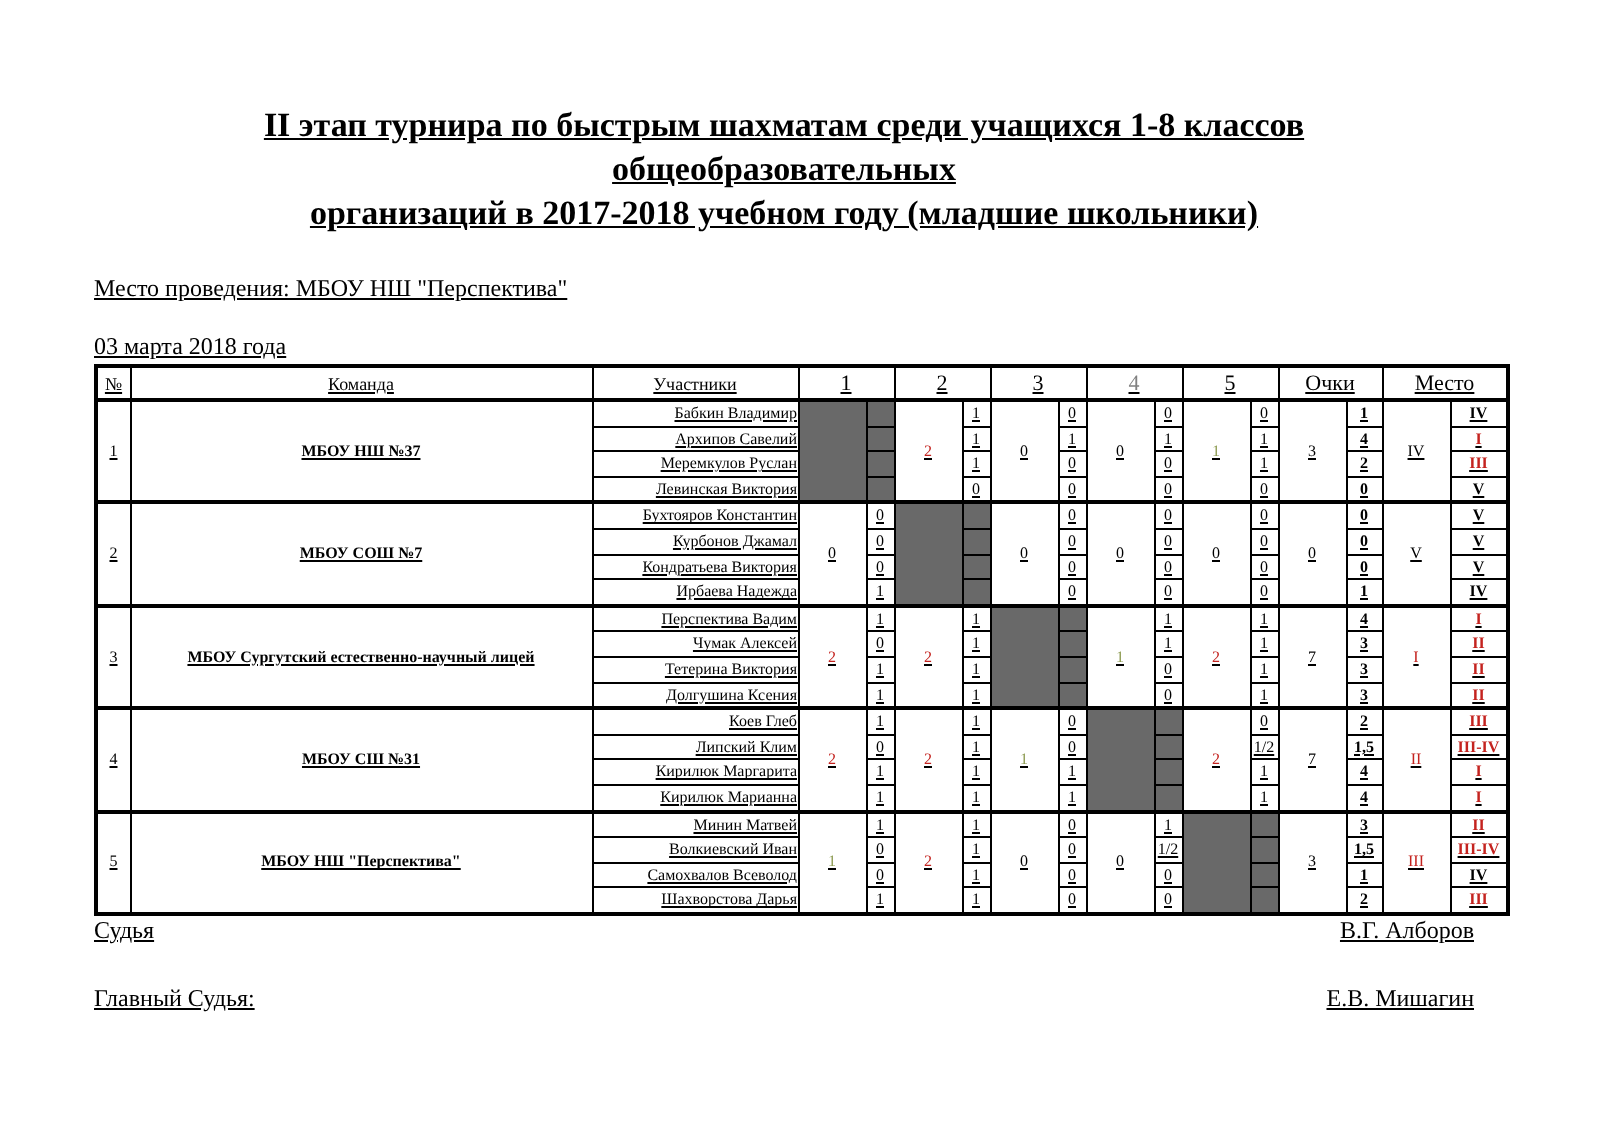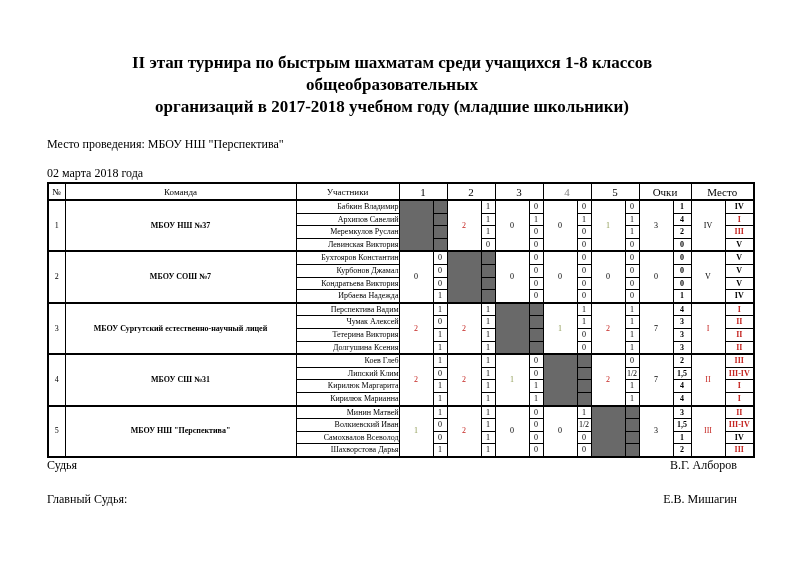--- a/index.html
+++ b/index.html
@@ -1,19 +1,19 @@
 <!DOCTYPE html>
 <html><head>
 <meta charset="utf-8">
 <style>
   html,body { margin:0; padding:0; background:#fff; }
   .page {
     width:784px; height:566px; box-sizing:border-box;
     padding:0 47px; overflow:hidden; position:relative;
-    font-family:"Liberation Serif", serif; color:#000; background:#fff;
+    font-family:"Liberation Serif", serif; color:#000; background:#fff;text-decoration:underline;
   }
   .title { padding-top:52px; text-align:center; font-weight:bold; font-size:17px; line-height:22px; }
   .venue { margin-top:19px; font-size:12px; }
   .date  { margin-top:14px; margin-bottom:1px; font-size:12px; }
 
   table.results { border-collapse:collapse; table-layout:fixed; width:706px; border:2px solid #000; }
   .results th, .results td {
     border:1px solid #000; padding:0; overflow:hidden; white-space:nowrap;
     text-align:center; vertical-align:middle;
   }
@@ -44,21 +44,21 @@
 </style>
 </head>
 <body>
 
 <div class="page">
   <div class="title">
     <div>II этап турнира по быстрым шахматам среди учащихся 1-8 классов общеобразовательных</div>
     <div>организаций в 2017-2018 учебном году (младшие школьники)</div>
   </div>
   <div class="venue">Место проведения: МБОУ НШ "Перспектива"</div>
-  <div class="date">02 марта 2018 года</div>
+  <div class="date">03 марта 2018 года</div>
 
   <table class="results">
       <colgroup>
         <col style="width: 17px;">
         <col style="width: 231px;">
         <col style="width: 103px;">
         <col style="width: 34px;">
         <col style="width: 14px;">
         <col style="width: 34px;">
         <col style="width: 14px;">

